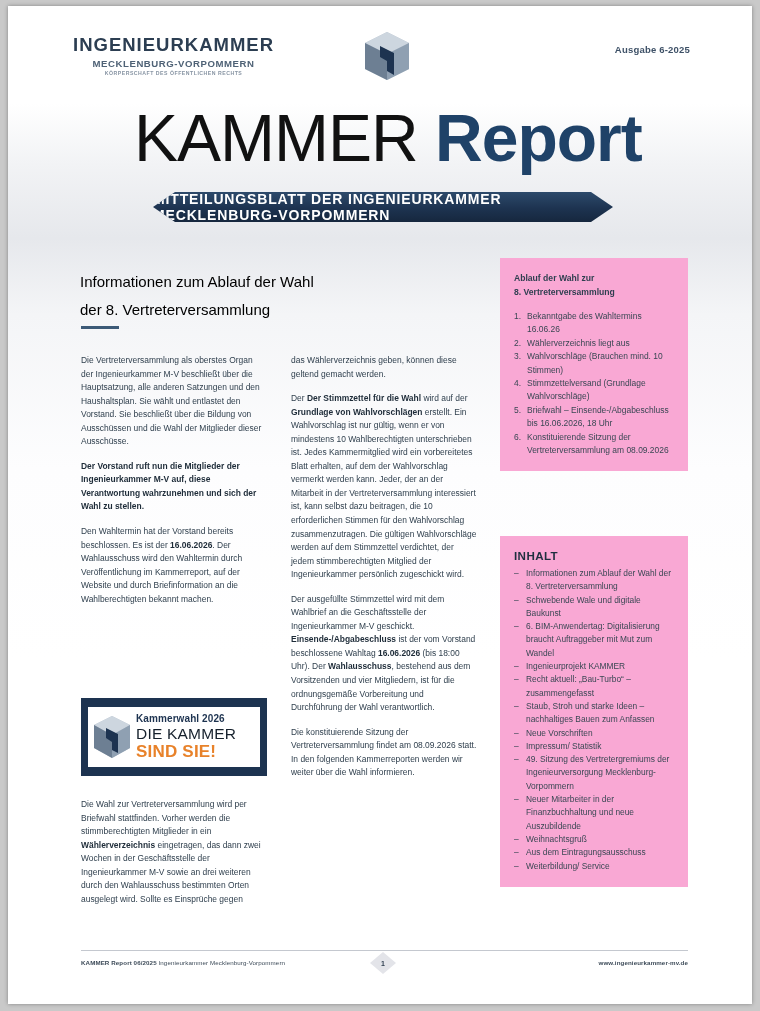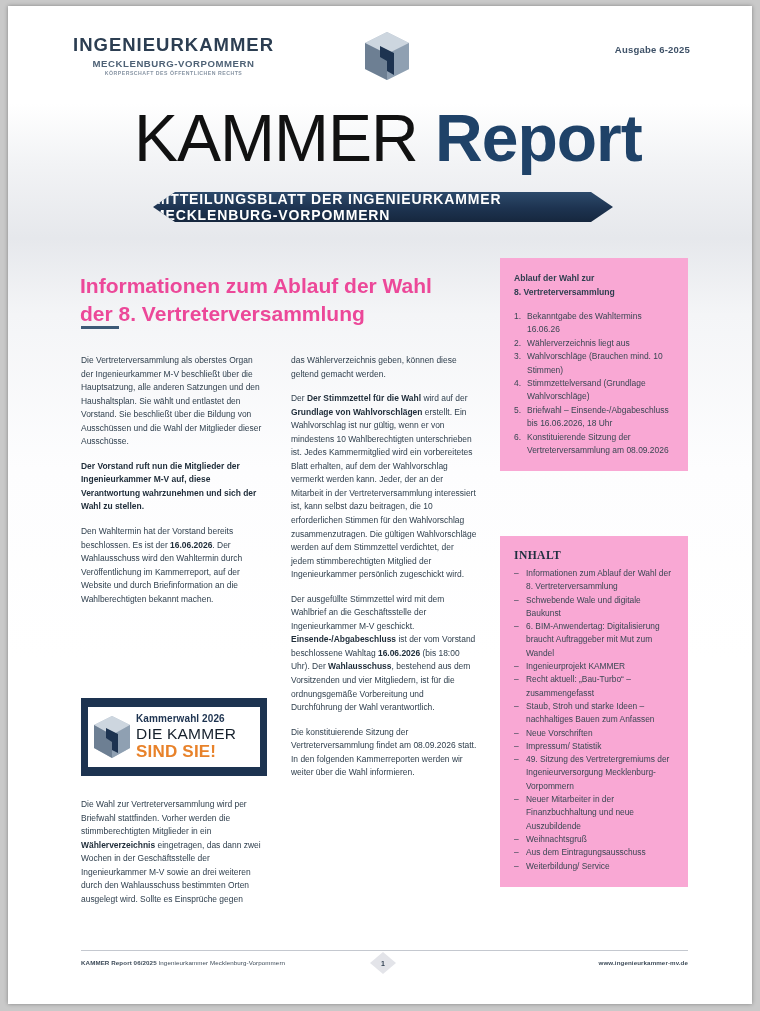--- a/index.html
+++ b/index.html
@@ -68,21 +68,21 @@
     display:flex;align-items:center;justify-content:center;
   }
   .ribbon span{
     color:#ffffff;font-size:14px;font-weight:bold;letter-spacing:.85px;
     text-align:left;
   }
 
   
   .headline{
     position:absolute;left:72px;top:252px;width:395px;
-    font-size:21px;line-height:28px;color:#ec4899;font-weight:bold;
+    font-size:15px;line-height:28px;color:#000000;font-weight:normal;
   }
   .headline .l{display:block;}
   .hrule{position:absolute;left:73px;top:320px;width:38px;height:2.5px;background:#3c5a77;}
 
   
   .col{
     position:absolute;top:348px;width:186px;
     font-size:8.45px;line-height:13.55px;color:#31414f;text-align:left;
   }
   .col1{left:73px;}
@@ -122,21 +122,20 @@
   }
   .olist{margin:0;padding:0;list-style:none;}
   .olist li{
     font-size:8.45px;line-height:13.4px;color:#3a4754;
     position:relative;padding-left:13px;margin-bottom:0px;
   }
   .olist li .num{position:absolute;left:0;top:0;}
   .inhalt-h{
     font-size:11.6px;font-weight:bold;color:#1f2f3f;letter-spacing:.4px;
     margin:0 0 5px 0;
-    font-family:Liberation Serif, serif;
   }
   .dlist{margin:0;padding:0;list-style:none;}
   .dlist li{
     font-size:8.4px;line-height:13.3px;color:#3a4754;
     position:relative;padding-left:12px;
   }
   .dlist li .dash{position:absolute;left:0;top:0;}
 
   
   .foot-rule{position:absolute;left:73px;top:944px;width:607px;height:1px;background:#c4c8cf;}

